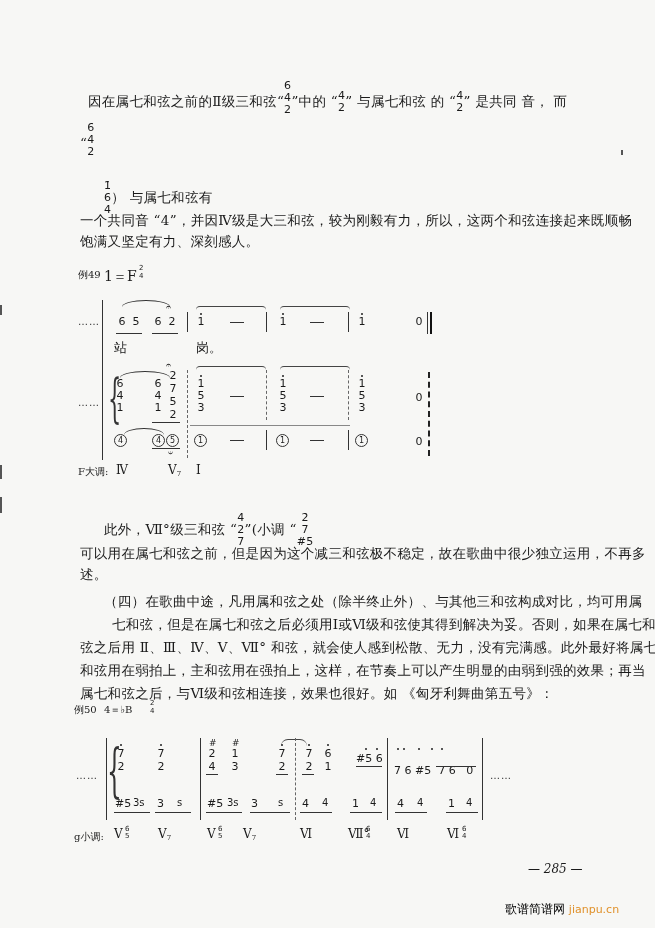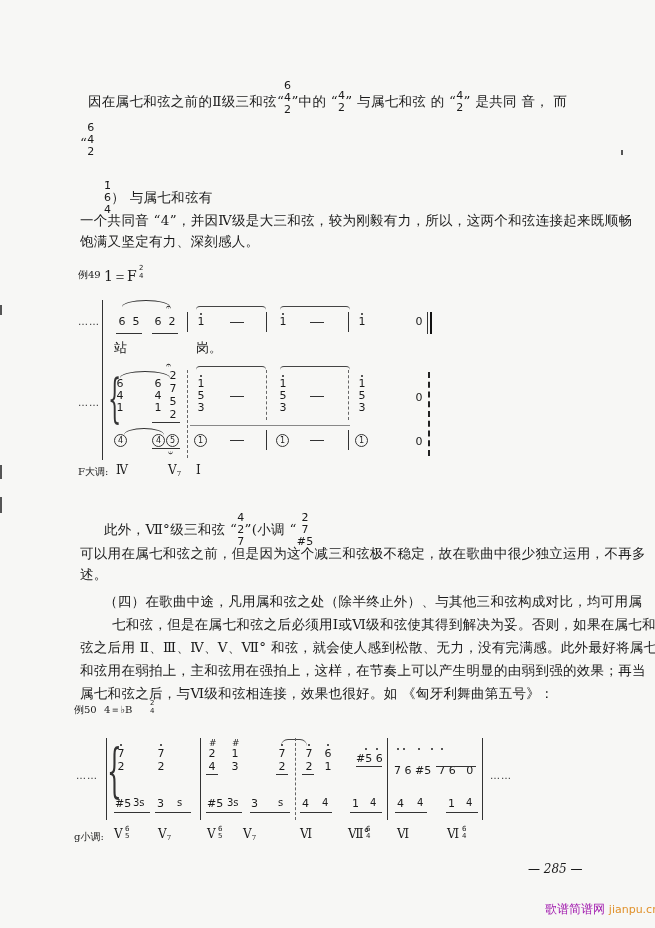--- a/index.html
+++ b/index.html
@@ -262,15 +262,15 @@
   <div class="fig" style="left:366px; top:826px;">6</div>
   <div class="fig" style="left:366px; top:833px;">4</div>
   <div class="roman" style="left:397px; top:827px;">Ⅵ</div>
   <div class="roman" style="left:447px; top:827px;">Ⅵ</div>
   <div class="fig" style="left:462px; top:826px;">6</div>
   <div class="fig" style="left:462px; top:833px;">4</div>
 </div>
 
 <div class="abs" style="left:528px; top:862px; font-size:12px; font-style:italic; font-family:'DejaVu Serif', serif;">— 285 —</div>
 <div class="abs" style="left:505px; top:901px; font-size:12px; white-space:nowrap;">
-  <span style="color:#a21caf; font-family:'DejaVu Sans', sans-serif;margin-left:40px;">歌谱简谱网</span>
+  <span style="color:#000000; font-family:'DejaVu Sans', sans-serif;">歌谱简谱网</span>
   <span style="color:#e0912a; font-family:'DejaVu Sans', sans-serif; font-size:11px;">jianpu.cn</span>
 </div>
 
 </body></html>

